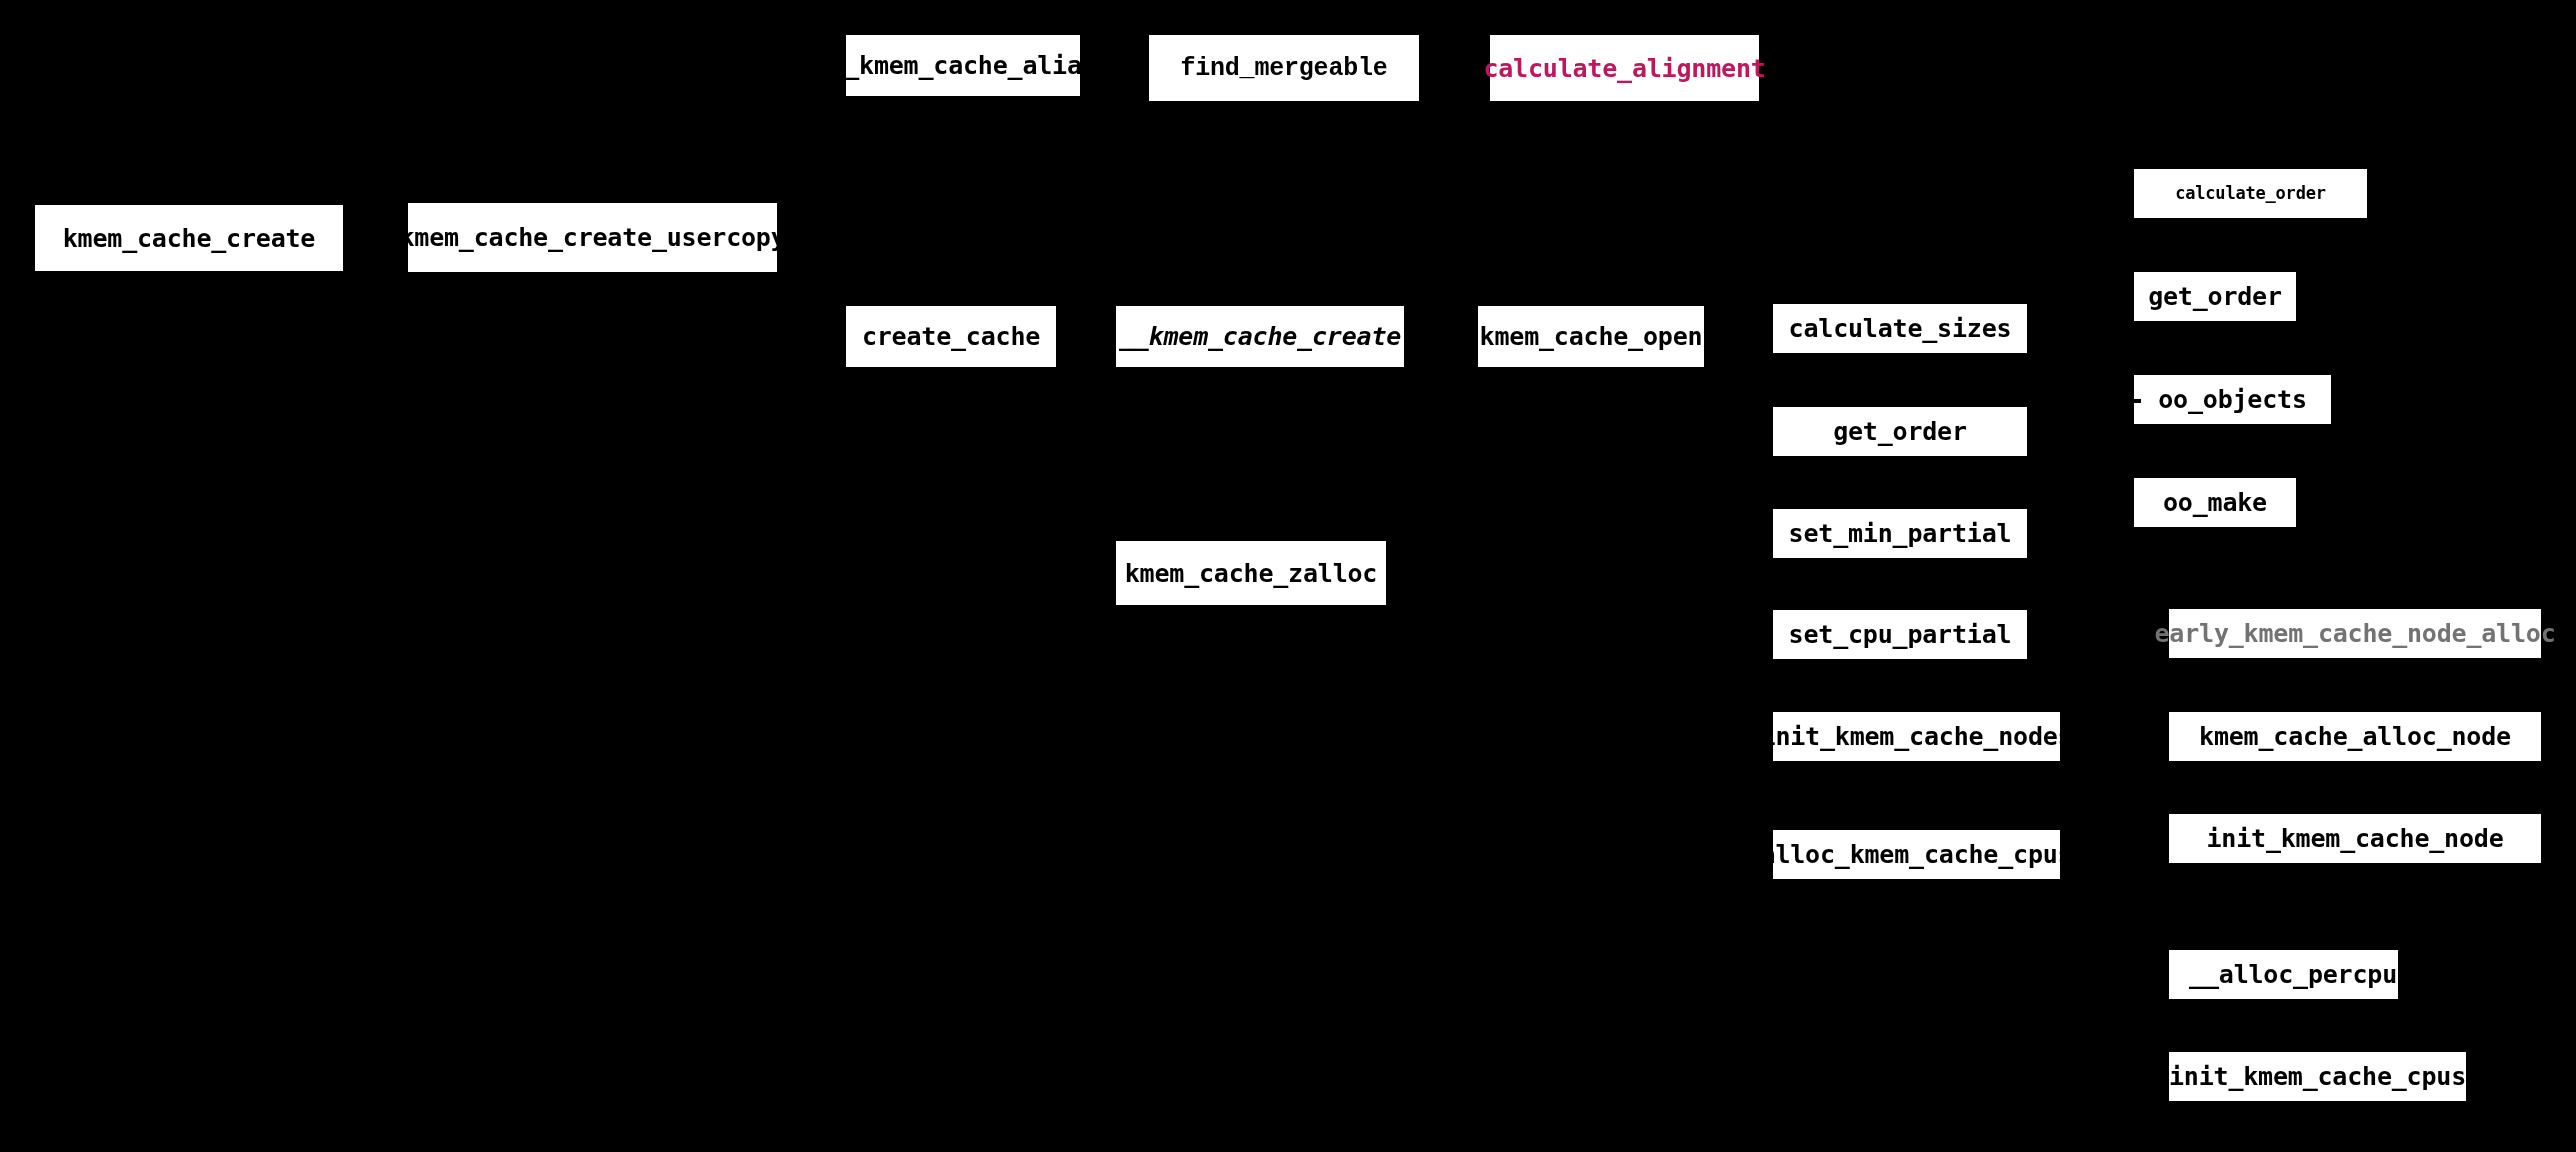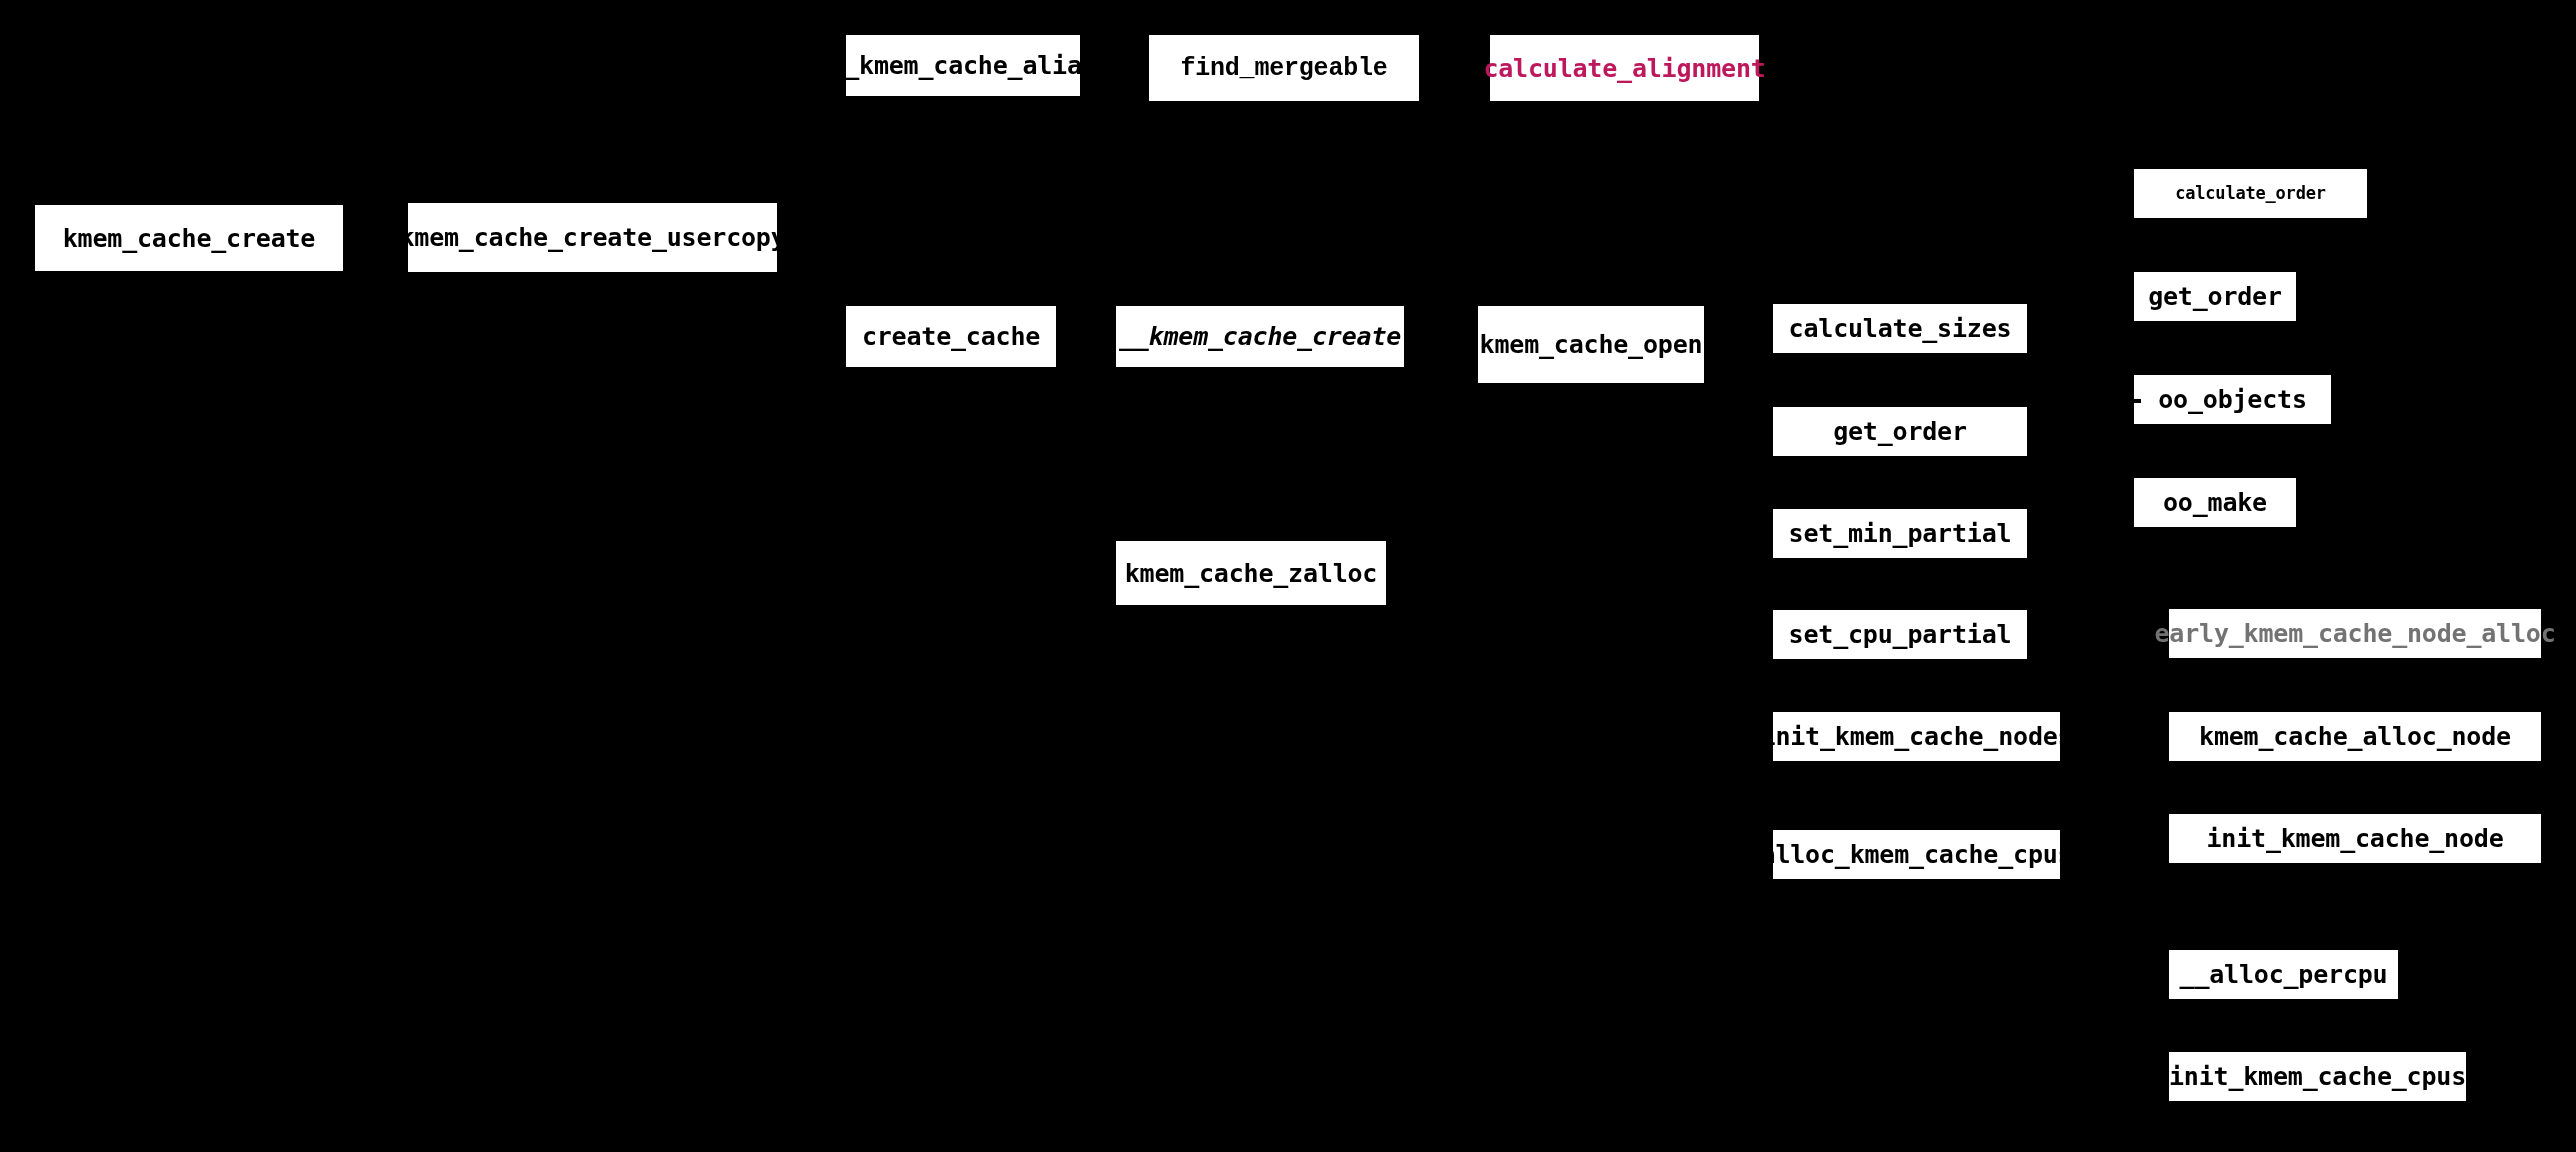--- a/index.html
+++ b/index.html
@@ -94,21 +94,21 @@
       </div>
       <div class="node" style="left: 1490px; top: 35px; width: 269px; height: 66px; font-size: 25px; background: rgb(255, 255, 255); color: #be185d;">
         <span class="label">calculate_alignment</span>
       </div>
       <div class="node" style="left: 846px; top: 306px; width: 210px; height: 61px; font-size: 25px; background: rgb(255, 255, 255); color: rgb(0, 0, 0);">
         <span class="label">create_cache</span>
       </div>
       <div class="node" style="left: 1116px; top: 306px; width: 288px; height: 61px; font-size: 25px; background: rgb(255, 255, 255); color: rgb(0, 0, 0); font-style: italic;">
         <span class="label">__kmem_cache_create</span>
       </div>
-      <div class="node" style="left: 1478px; top: 306px; width: 226px; height: 77px; font-size: 25px; background: rgb(255, 255, 255); color: rgb(0, 0, 0);">
+      <div class="node" style="left: 1478px; top: 306px; width: 226px; height: 61px; font-size: 25px; background: rgb(255, 255, 255); color: rgb(0, 0, 0);">
         <span class="label">kmem_cache_open</span>
       </div>
       <div class="node" style="left: 1116px; top: 541px; width: 270px; height: 64px; font-size: 25px; background: rgb(255, 255, 255); color: rgb(0, 0, 0);">
         <span class="label">kmem_cache_zalloc</span>
       </div>
       <div class="node" style="left: 1773px; top: 304px; width: 254px; height: 49px; font-size: 25px; background: rgb(255, 255, 255); color: rgb(0, 0, 0);">
         <span class="label">calculate_sizes</span>
       </div>
       <div class="node" style="left: 1773px; top: 407px; width: 254px; height: 49px; font-size: 25px; background: rgb(255, 255, 255); color: rgb(0, 0, 0);">
         <span class="label">get_order</span>
@@ -139,21 +139,21 @@
       </div>
       <div class="node" style="left: 2169px; top: 609px; width: 372px; height: 49px; font-size: 25px; background: rgb(255, 255, 255); color: #737373;">
         <span class="label">early_kmem_cache_node_alloc</span>
       </div>
       <div class="node" style="left: 2169px; top: 712px; width: 372px; height: 49px; font-size: 25px; background: rgb(255, 255, 255); color: rgb(0, 0, 0);">
         <span class="label">kmem_cache_alloc_node</span>
       </div>
       <div class="node" style="left: 2169px; top: 814px; width: 372px; height: 49px; font-size: 25px; background: rgb(255, 255, 255); color: rgb(0, 0, 0);">
         <span class="label">init_kmem_cache_node</span>
       </div>
-      <div class="node" style="left: 2169px; top: 950px; width: 229px; height: 49px; font-size: 25px; background: rgb(255, 255, 255); color: rgb(0, 0, 0);">
+      <div class="node" style="left: 2169px; top: 950px; width: 229px; height: 49px; font-size: 25px; background: rgb(255, 255, 255); color: rgb(0, 0, 0); justify-content: flex-end;">
         <span class="label">__alloc_percpu</span>
       </div>
       <div class="node" style="left: 2169px; top: 1052px; width: 297px; height: 49px; font-size: 25px; background: rgb(255, 255, 255); color: rgb(0, 0, 0);">
         <span class="label">init_kmem_cache_cpus</span>
       </div>
     </div>
 
   <div class="tick" style="left:2129px; top:399px; width:12px; height:4.2px;"></div>
 
 </div>

